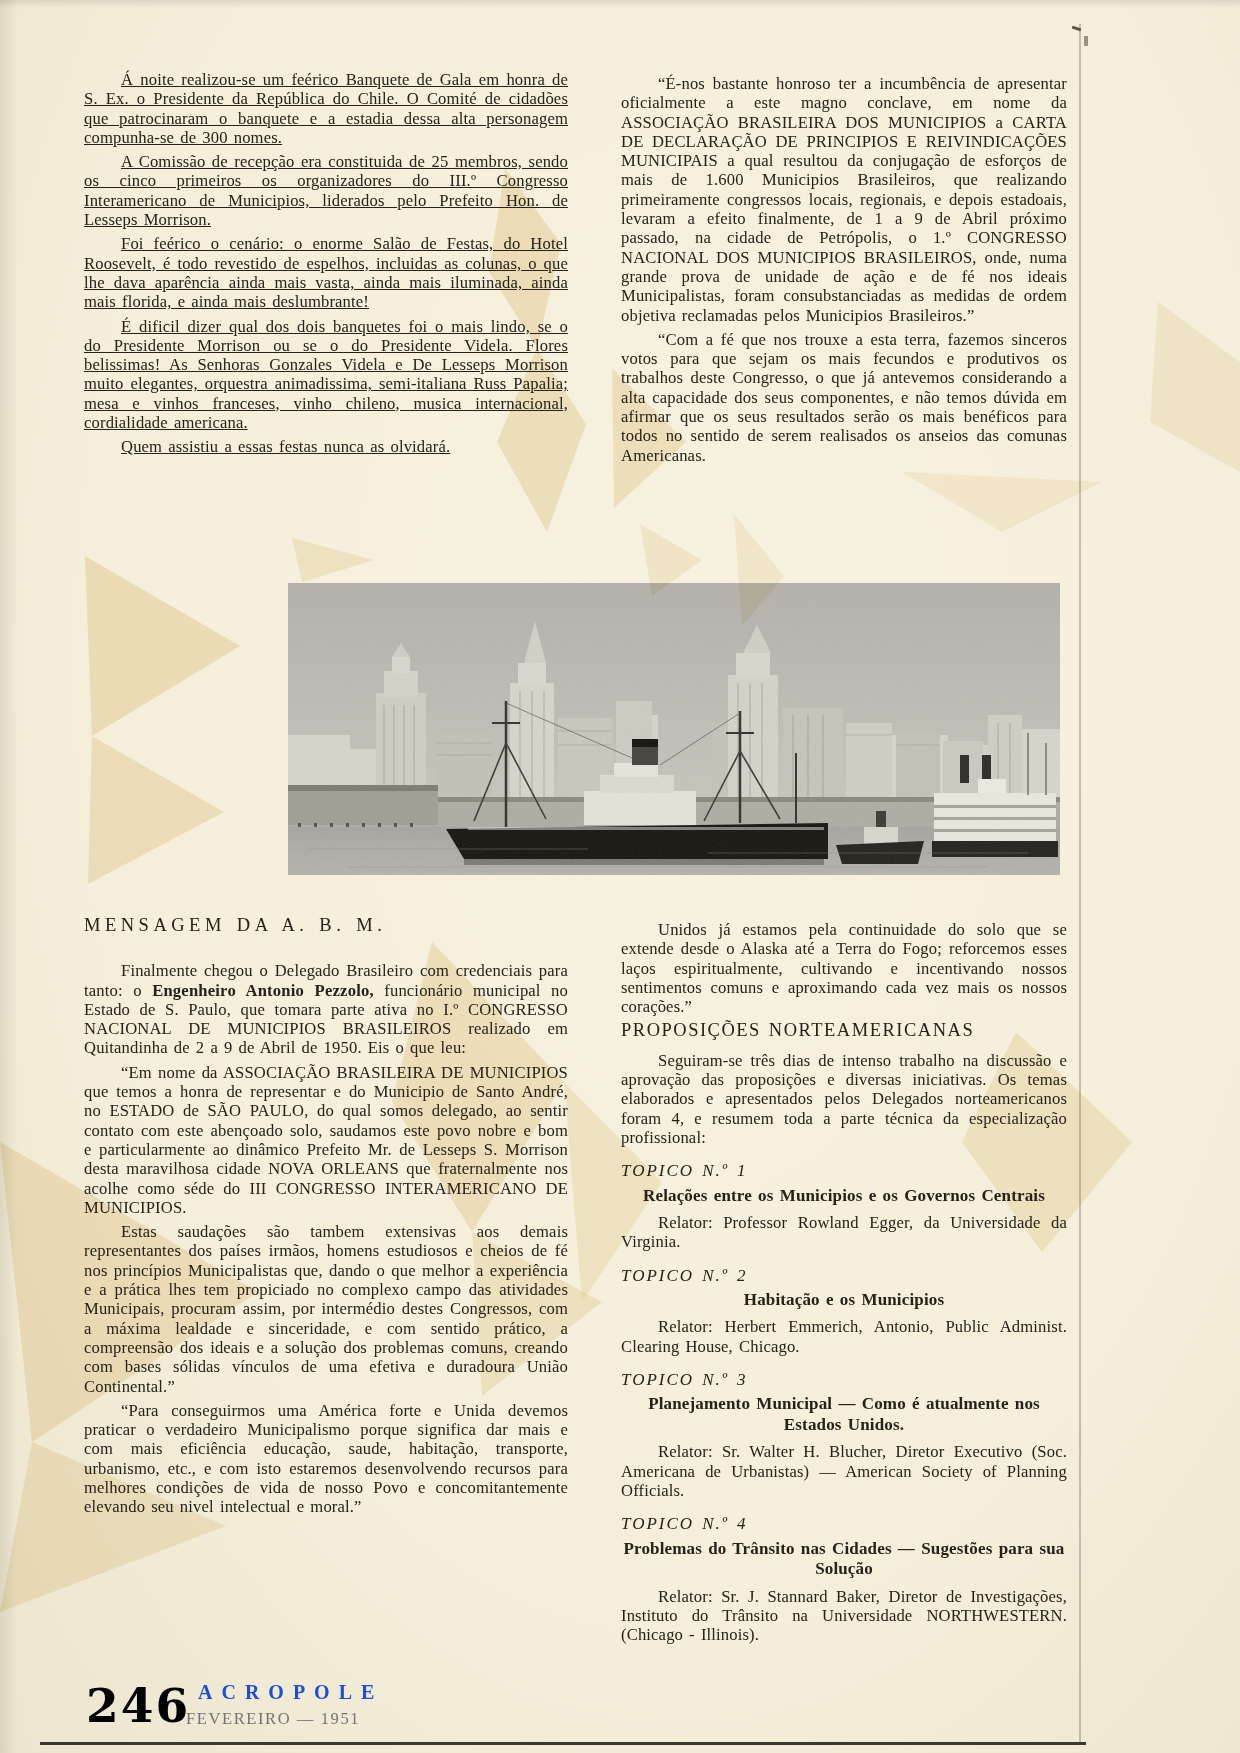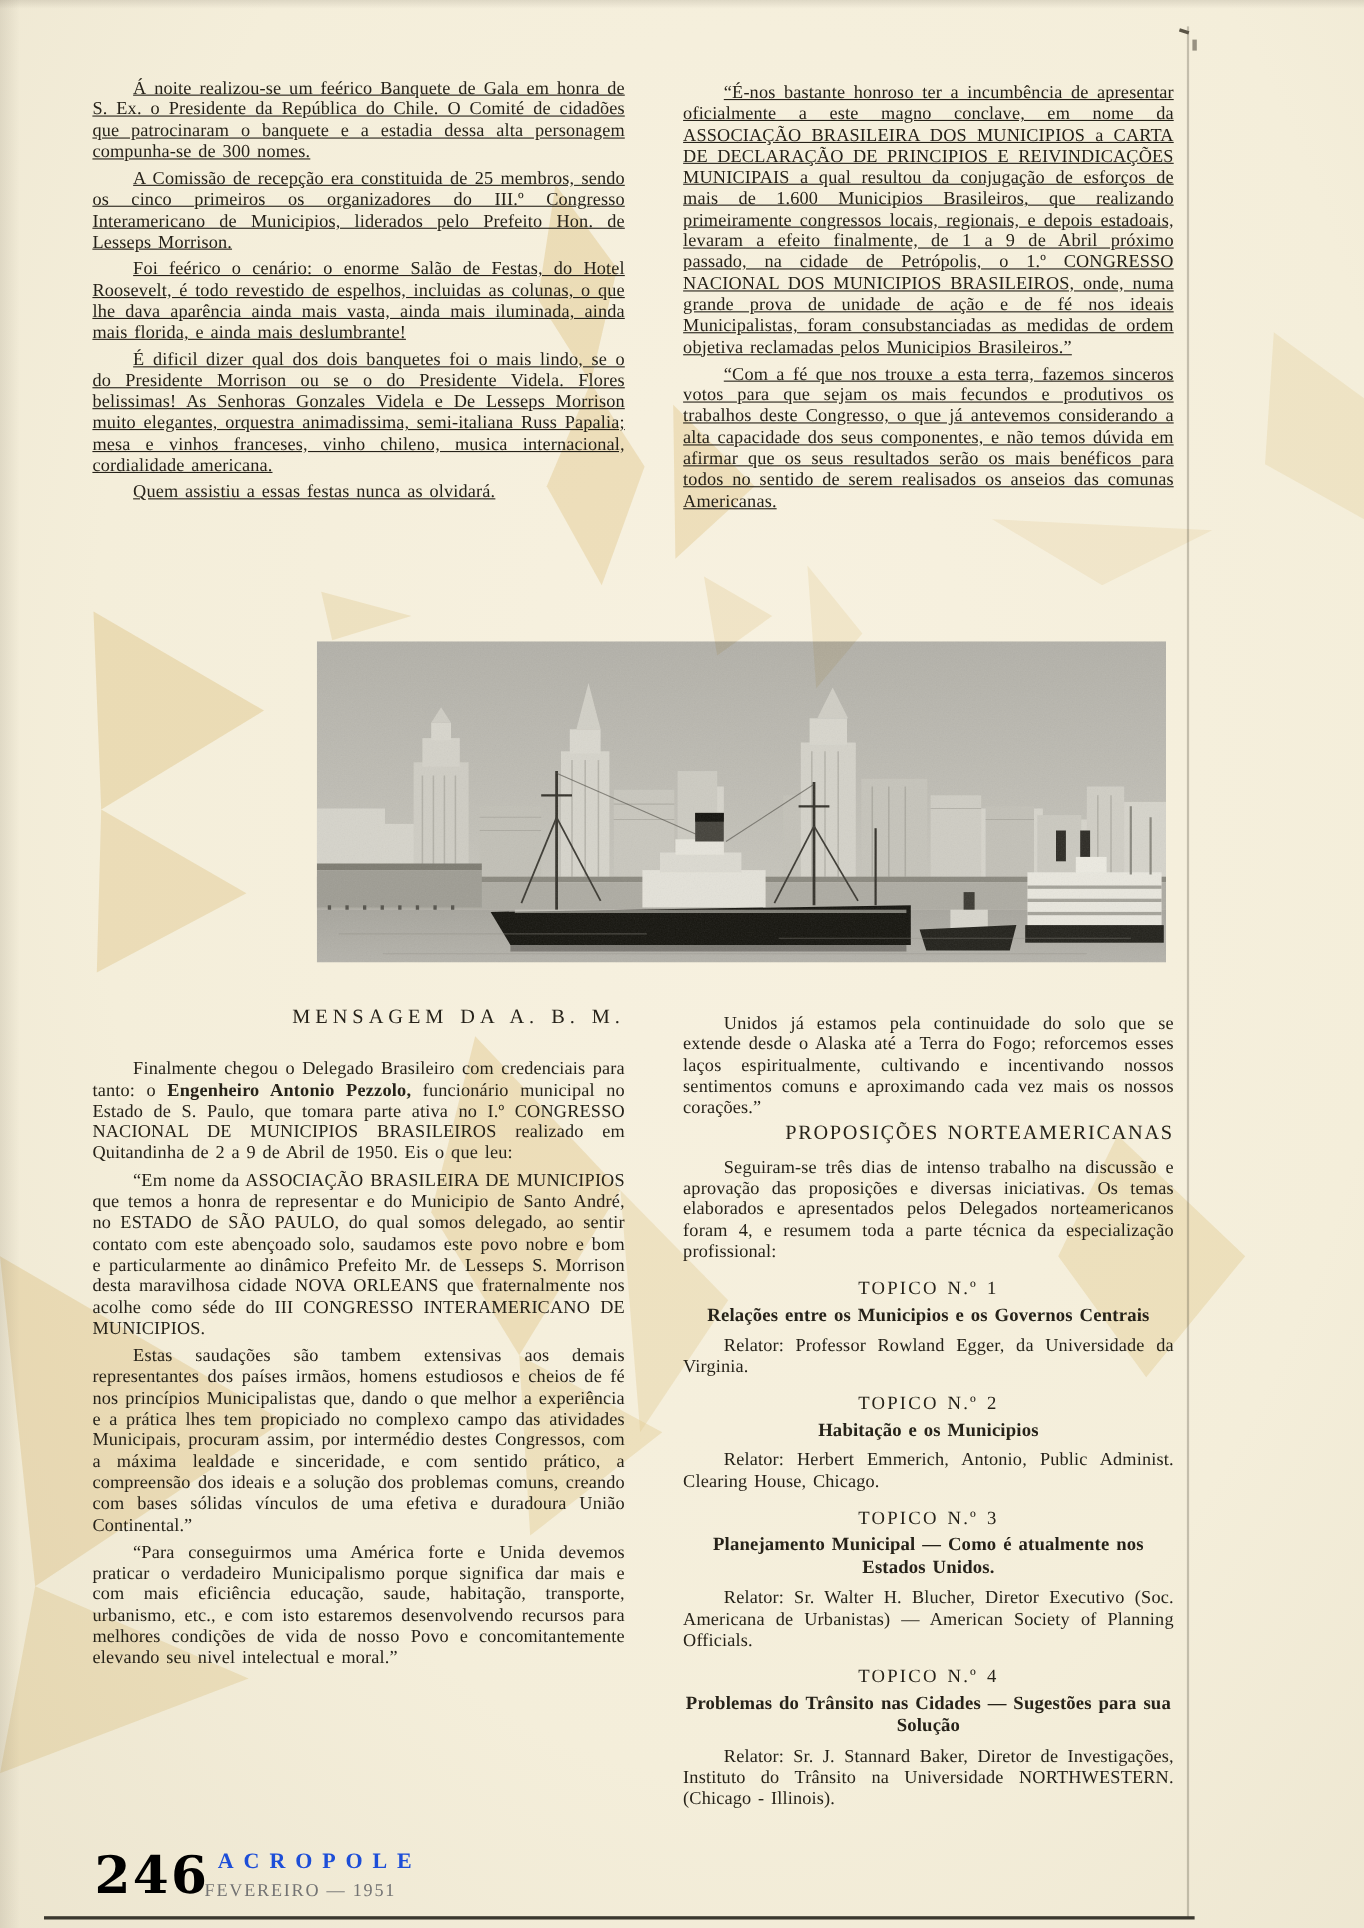--- a/index.html
+++ b/index.html
@@ -12,25 +12,25 @@
   }
   .col{
     position:absolute;z-index:3;
     font-size:16.6px;line-height:19.3px;
     letter-spacing:0.15px;word-spacing:1.8px;
     text-align:justify;
   }
   p.body{margin:0 0 5px;text-indent:37px;}
   p.body:last-child{margin-bottom:0;}
   .sect-head{
-    text-align:right;font-size:18.5px;letter-spacing:4.5px;
+    text-align:left;font-size:18.5px;letter-spacing:4.5px;
     margin:0 0 26px;white-space:nowrap;
   }
   .sect-head.tight{margin:4px 0 10px;letter-spacing:1.5px;}
-  .topic-label{text-align:center;margin:14px 0 5px;letter-spacing:2px;font-size:17px;}
+  .topic-label{margin:14px 0 5px;letter-spacing:2px;font-size:17px;font-style:italic;}
   .topic-title{text-align:center;font-weight:bold;margin:0 0 7px;font-size:17px;line-height:20.5px;}
   .topic-relator{margin:0 0 2px;text-indent:37px;}
   b.inline-bold{letter-spacing:0.2px;}
   #photo-wrap{
     position:absolute;left:288px;top:583px;width:772px;height:292px;z-index:1;
   }
   #photo-wrap svg{display:block;}
   #watermarks{
     position:absolute;left:0;top:0;width:1240px;height:1753px;z-index:2;
     mix-blend-mode:multiply;pointer-events:none;opacity:.85;
@@ -98,21 +98,21 @@
 <div id="tick-2" class="scan-tick"></div>
 
 <div id="left-top" class="col" style="left:84px;top:70px;width:484px;text-decoration:underline;">
   <p class="body">Á noite realizou-se um feérico Banquete de Gala em honra de S. Ex. o Presidente da República do Chile. O Comité de cidadões que patrocinaram o banquete e a estadia dessa alta personagem compunha-se de 300 nomes.</p>
   <p class="body">A Comissão de recepção era constituida de 25 membros, sendo os cinco primeiros os organizadores do III.º Congresso Interamericano de Municipios, liderados pelo Prefeito Hon. de Lesseps Morrison.</p>
   <p class="body">Foi feérico o cenário: o enorme Salão de Festas, do Hotel Roosevelt, é todo revestido de espelhos, incluidas as colunas, o que lhe dava aparência ainda mais vasta, ainda mais iluminada, ainda mais florida, e ainda mais deslumbrante!</p>
   <p class="body">É dificil dizer qual dos dois banquetes foi o mais lindo, se o do Presidente Morrison ou se o do Presidente Videla. Flores belissimas!  As Senhoras Gonzales Videla e De Lesseps Morrison muito elegantes, orquestra animadissima, semi-italiana Russ Papalia; mesa e vinhos franceses, vinho chileno, musica internacional, cordialidade americana.</p>
   <p class="body">Quem assistiu a essas festas nunca as olvidará.</p>
 </div>
 
-<div id="right-top" class="col" style="left:621px;top:74px;width:446px;text-decoration:underline;">
+<div id="right-top" class="col" style="left:621px;top:74px;width:446px;">
   <p class="body">“É-nos bastante honroso ter a incumbência de apresentar oficialmente a este magno conclave, em nome da ASSOCIAÇÃO BRASILEIRA DOS MUNICIPIOS a CARTA DE DECLARAÇÃO DE PRINCIPIOS E REIVINDICAÇÕES MUNICIPAIS a qual resultou da conjugação de esforços de mais de 1.600 Municipios Brasileiros, que realizando primeiramente congressos locais, regionais, e depois estadoais, levaram a efeito finalmente, de 1 a 9 de Abril próximo passado, na cidade de Petrópolis, o 1.º CONGRESSO NACIONAL DOS MUNICIPIOS BRASILEIROS, onde, numa grande prova de unidade de ação e de fé nos ideais Municipalistas, foram consubstanciadas as medidas de ordem objetiva reclamadas pelos Municipios Brasileiros.”</p>
   <p class="body">“Com a fé que nos trouxe a esta terra, fazemos sinceros votos para que sejam os mais fecundos e produtivos os trabalhos deste Congresso, o que já antevemos considerando a alta capacidade dos seus componentes, e não temos dúvida em afirmar que os seus resultados serão os mais benéficos para todos no sentido de serem realisados os anseios das comunas Americanas.</p>
 </div>
 
 <div id="photo-wrap">
   <svg width="772" height="292" viewBox="0 0 772 292" xmlns="http://www.w3.org/2000/svg">
     <defs>
       <linearGradient id="skyg" x1="0" y1="0" x2="0" y2="1">
         <stop offset="0" stop-color="#b3b1a9"></stop>
           <stop offset="1" stop-color="#c9c7be"></stop>

